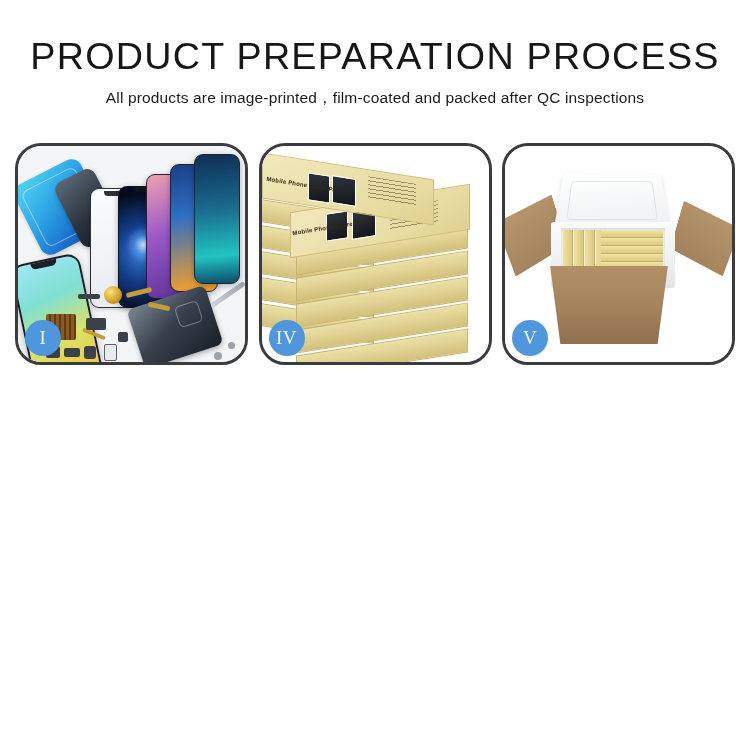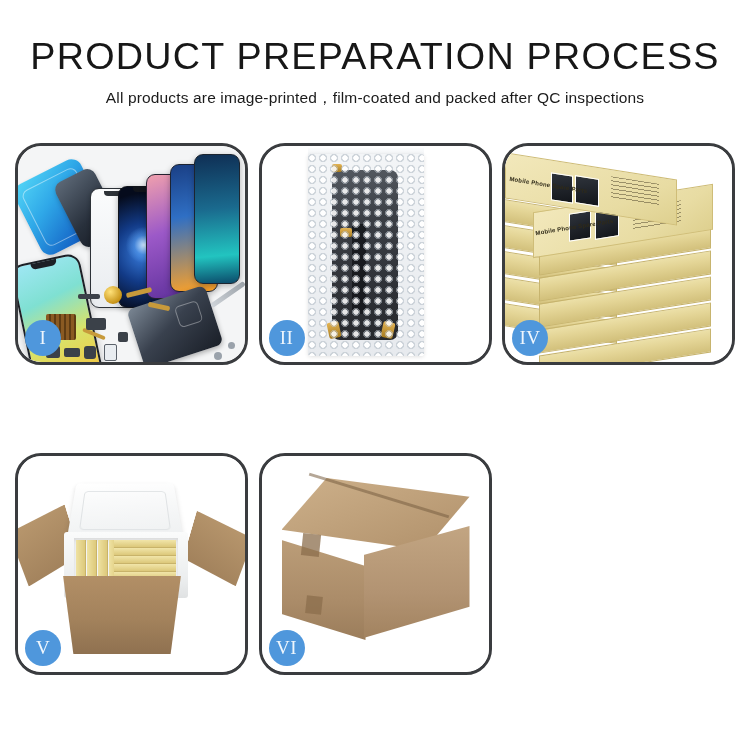--- a/index.html
+++ b/index.html
@@ -421,35 +421,20 @@
       <div class="dot" style="left:86px;top:198px;width:11px;height:15px;background:#e9edf1;border:1px solid #5b626b;"></div>
       <div class="dot" style="left:24px;top:178px;width:9px;height:18px;transform:rotate(18deg);"></div>
       <div class="dot" style="left:68px;top:172px;width:20px;height:12px;"></div>
       <div class="dot" style="left:100px;top:186px;width:10px;height:10px;"></div>
       <div class="dot" style="left:196px;top:206px;width:8px;height:8px;border-radius:50%;background:#9aa2ab;"></div>
       <div class="dot" style="left:210px;top:196px;width:7px;height:7px;border-radius:50%;background:#9aa2ab;"></div>
     </div>
     <div class="badge">I</div>
   </div>
 
-  <div class="panel p2">
-    <div class="panel-photo">
-      <div class="bg"></div>
-      <div class="bag-top"></div>
-      <div class="bubble-bag"></div>
-      <div class="lcd-inside"></div>
-      <div class="lcd-flex"></div>
-      <div class="gold-tab" style="left:70px;top:18px;width:10px;height:8px;"></div>
-      <div class="gold-tab" style="left:78px;top:82px;width:12px;height:9px;"></div>
-      <div class="gold-tab" style="left:66px;top:176px;width:12px;height:16px;transform:rotate(-12deg);"></div>
-      <div class="gold-tab" style="left:120px;top:176px;width:12px;height:16px;transform:rotate(12deg);"></div>
-      <div class="bubble-overlay"></div>
-    </div>
-    <div class="badge">II</div>
-  </div>
 
 
   <div class="panel p4">
     <div class="panel-photo">
       <div class="bg"></div>
       <div class="stack">
 
         <div class="sbox" style="left:-2px;top:62px;width:112px;height:21px;transform:skewY(9deg);"></div>
         <div class="sbox" style="left:-2px;top:88px;width:112px;height:21px;transform:skewY(9deg);"></div>
         <div class="sbox" style="left:-2px;top:114px;width:112px;height:21px;transform:skewY(9deg);"></div>
@@ -496,26 +481,14 @@
       <div class="yel-horiz" style="top:92px;"></div>
       <div class="yel-horiz" style="top:100px;"></div>
       <div class="yel-horiz" style="top:108px;"></div>
       <div class="yel-horiz" style="top:116px;"></div>
 
       <div class="carton-front"></div>
     </div>
     <div class="badge">V</div>
   </div>
 
-  <div class="panel p6">
-    <div class="panel-photo">
-      <div class="bg"></div>
-      <div class="c6-top"></div>
-      <div class="c6-seam"></div>
-      <div class="c6-left"></div>
-      <div class="c6-right"></div>
-      <div class="c6-tapeA"></div>
-      <div class="c6-tapeB"></div>
-    </div>
-    <div class="badge">VI</div>
-  </div>
 
 </div>
 
 </body></html>

